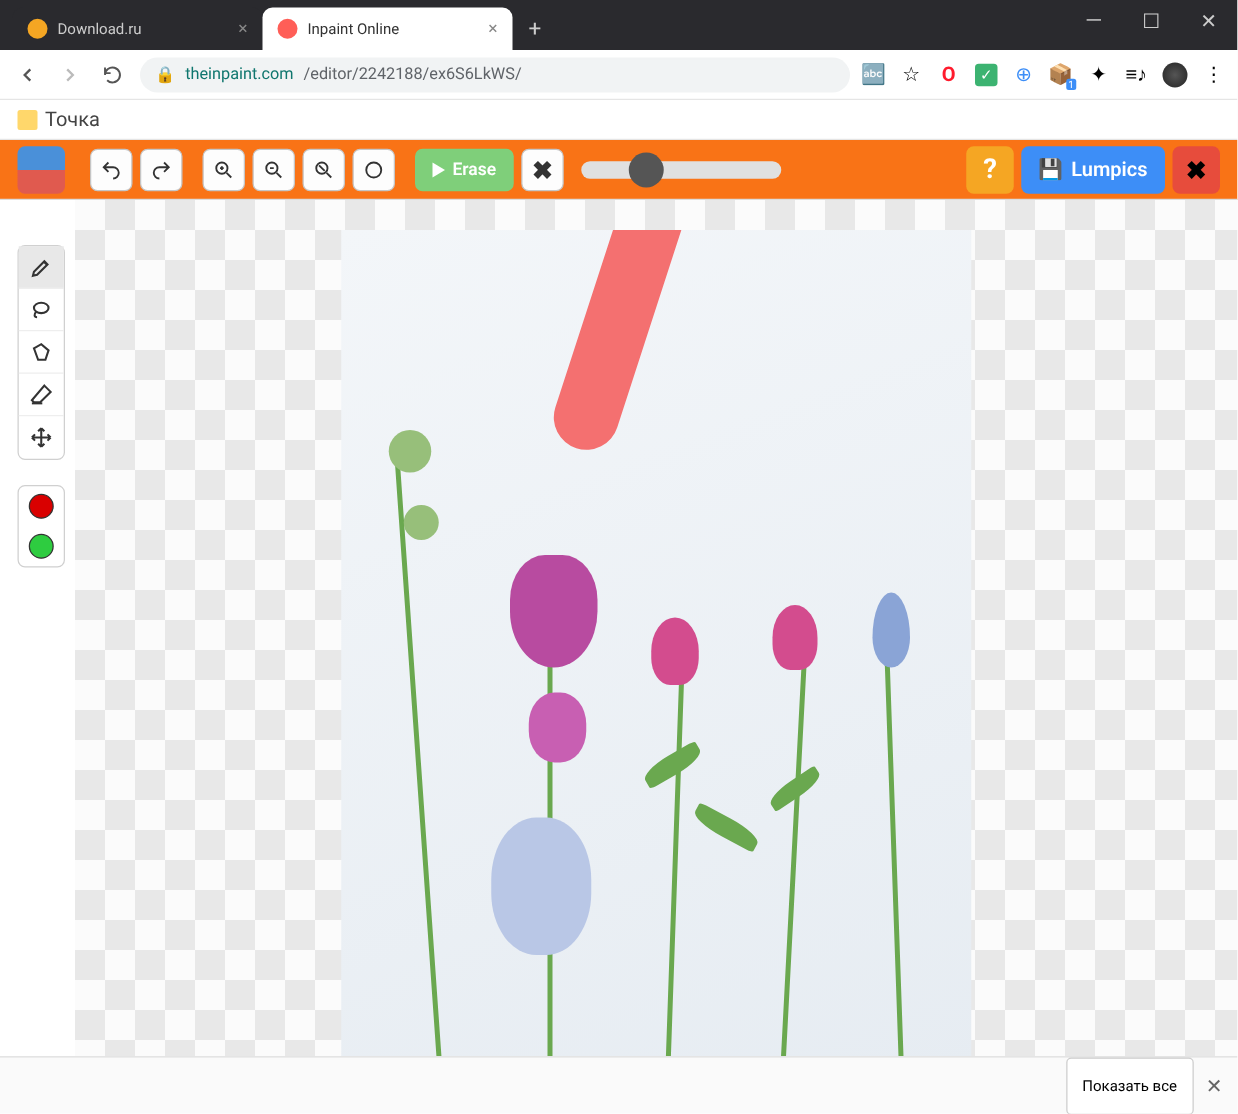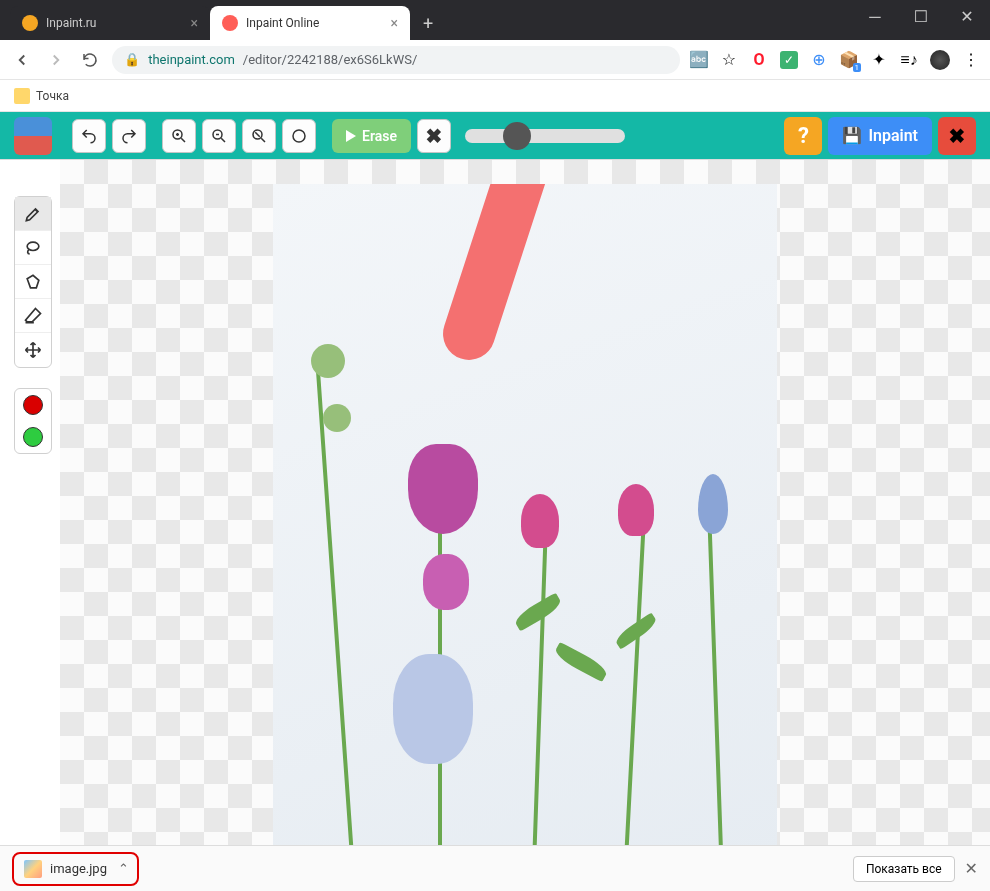--- a/index.html
+++ b/index.html
@@ -19,25 +19,25 @@
 .addrbar { height: 40px; background: #fff; border-bottom: 1px solid #e5e5e5; display: flex; align-items: center; padding: 0 10px; gap: 10px; }
 .addrbar .navbtn { width: 24px; height: 24px; display: flex; align-items: center; justify-content: center; color: #555; cursor: pointer; }
 .addrbar .navbtn.disabled { color: #bbb; }
 .omnibox { flex: 1; height: 28px; background: #f1f3f4; border-radius: 14px; display: flex; align-items: center; padding: 0 12px; font-size: 13px; color: #333; gap: 8px; }
 .omnibox .lock { color: #5f6368; }
 .omnibox .domain { color: #0f766e; }
 .omnibox .path { color: #5f6368; }
 .ext-icons { display: flex; gap: 12px; align-items: center; }
 .ext-icons > div { width: 18px; height: 18px; display: flex; align-items: center; justify-content: center; cursor: pointer; }
 
-.bookbar { height: 32px; background: #fff; border-bottom: 1px solid #e5e5e5; display: flex; align-items: center; padding: 0 14px; gap: 6px; font-size: 12px; color: #444; }
+.bookbar { height: 32px; background: #fff; border-bottom: 1px solid #e5e5e5; display: flex; align-items: center; padding: 0 14px; gap: 6px; font-size: 16px; color: #444; }
 .bookbar .fold { width: 16px; height: 16px; background: #ffd76b; border-radius: 2px; }
 
 
-.app-toolbar { height: 48px; background: #14b8a6; border-bottom: 1px solid #dcdcdc; display: flex; align-items: center; padding: 0 14px; gap: 6px; }
+.app-toolbar { height: 48px; background: #f97316; border-bottom: 1px solid #dcdcdc; display: flex; align-items: center; padding: 0 14px; gap: 6px; }
 .tbtn { height: 34px; min-width: 34px; border: 1px solid #c5c5c5; border-radius: 6px; background: #fdfdfd; display: flex; align-items: center; justify-content: center; cursor: pointer; color: #333; }
 .tbtn.logo { background: linear-gradient(#4a90d9 50%, #e05a4f 50%); border: none; width: 38px; height: 38px; }
 .erase-btn { background: #7fcf7a; border: none; color: #fff; font-weight: 600; padding: 0 14px; gap: 6px; font-size: 14px; }
 .erase-btn .play { width: 0; height: 0; border-left: 10px solid #fff; border-top: 6px solid transparent; border-bottom: 6px solid transparent; }
 .cancel-x { font-size: 20px; font-weight: bold; }
 .slider-wrap { width: 160px; height: 14px; background: #e0e0e0; border-radius: 7px; margin-left: 8px; position: relative; }
 .slider-thumb { position: absolute; left: 38px; top: -7px; width: 28px; height: 28px; background: #555; border-radius: 50%; }
 .spacer { flex: 1; }
 .help-btn { background: #f5a623; border: none; color: #fff; width: 38px; height: 38px; font-size: 22px; font-weight: bold; }
 .dl-btn { background: #3d8ef7; border: none; color: #fff; padding: 0 14px; gap: 6px; font-weight: 600; height: 38px; }
@@ -68,32 +68,32 @@
 
 
 .stem { position: absolute; width: 4px; background: #6aa84f; border-radius: 2px; }
 .blob { position: absolute; border-radius: 50%; }
 
 
 .dlbar { position: absolute; left: 0; right: 0; bottom: 0; height: 46px; background: #fafafa; border-top: 1px solid #ddd; display: flex; align-items: center; padding: 0 12px; }
 .dl-chip { height: 34px; border: 2.5px solid #e00000; border-radius: 8px; display: flex; align-items: center; padding: 0 30px 0 10px; gap: 8px; font-size: 13px; color: #333; position: relative; }
 .dl-chip .thumb { width: 18px; height: 18px; background: linear-gradient(135deg,#7cc5ff,#ffd27f,#ff9e7f); border-radius: 2px; }
 .dl-chip .chev { position: absolute; right: 8px; color: #666; }
-.dlbar .show-all { margin-left: auto; height: 26px; border: 1px solid #ccc; border-radius: 4px; padding: 0 12px; font-size: 12px; display: flex; align-items: center; background: #fff; cursor: pointer; }
+.dlbar .show-all { margin-left: auto; height: 46px; border: 1px solid #ccc; border-radius: 4px; padding: 0 12px; font-size: 12px; display: flex; align-items: center; background: #fff; cursor: pointer; }
 .dlbar .dlx { margin-left: 10px; color: #666; cursor: pointer; font-size: 16px; }
 
 svg { pointer-events: none; }
 </style>
 </head>
 <body>
 
 <div class="titlebar">
   <div class="tab inactive">
     <div class="favicon" style="background:#f5a623"></div>
-    <span>Inpaint.ru</span>
+    <span>Download.ru</span>
     <span class="close">×</span>
   </div>
   <div class="tab active">
     <div class="favicon" style="background:#ff5e57"></div>
     <span>Inpaint Online</span>
     <span class="close">×</span>
   </div>
   <div class="newtab">+</div>
   <div class="winctrl">
     <div>─</div>
@@ -189,21 +189,21 @@
     </div>
   <div class="slider-wrap">
     <div class="slider-thumb"></div>
   </div>
   <div class="spacer"></div>
   <div class="tbtn help-btn">
       <span>?</span>
     </div>
   <div class="tbtn dl-btn">
     <span>💾</span>
-    <span>Inpaint</span>
+    <span>Lumpics</span>
   </div>
   <div class="tbtn close-btn">✖</div>
 </div>
 
 <div class="canvas-area">
   <div class="image">
     <div class="brush-mark"></div>
 
     <div class="stem" style="left:60px;top:180px;height:500px;transform:rotate(-4deg)"></div>
     <div class="stem" style="left:165px;top:280px;height:400px"></div>
@@ -258,22 +258,17 @@
 <div class="colorbox">
   <div class="dot">
       <div class="circ" style="background:#d90000"></div>
     </div>
   <div class="dot">
       <div class="circ" style="background:#2ecc40"></div>
     </div>
 </div>
 
 <div class="dlbar">
-  <div class="dl-chip">
-    <div class="thumb"></div>
-    <span>image.jpg</span>
-    <span class="chev">⌃</span>
-  </div>
   <div class="show-all">
       <span>Показать все</span>
     </div>
   <div class="dlx">✕</div>
 </div>
 
 </body></html>

